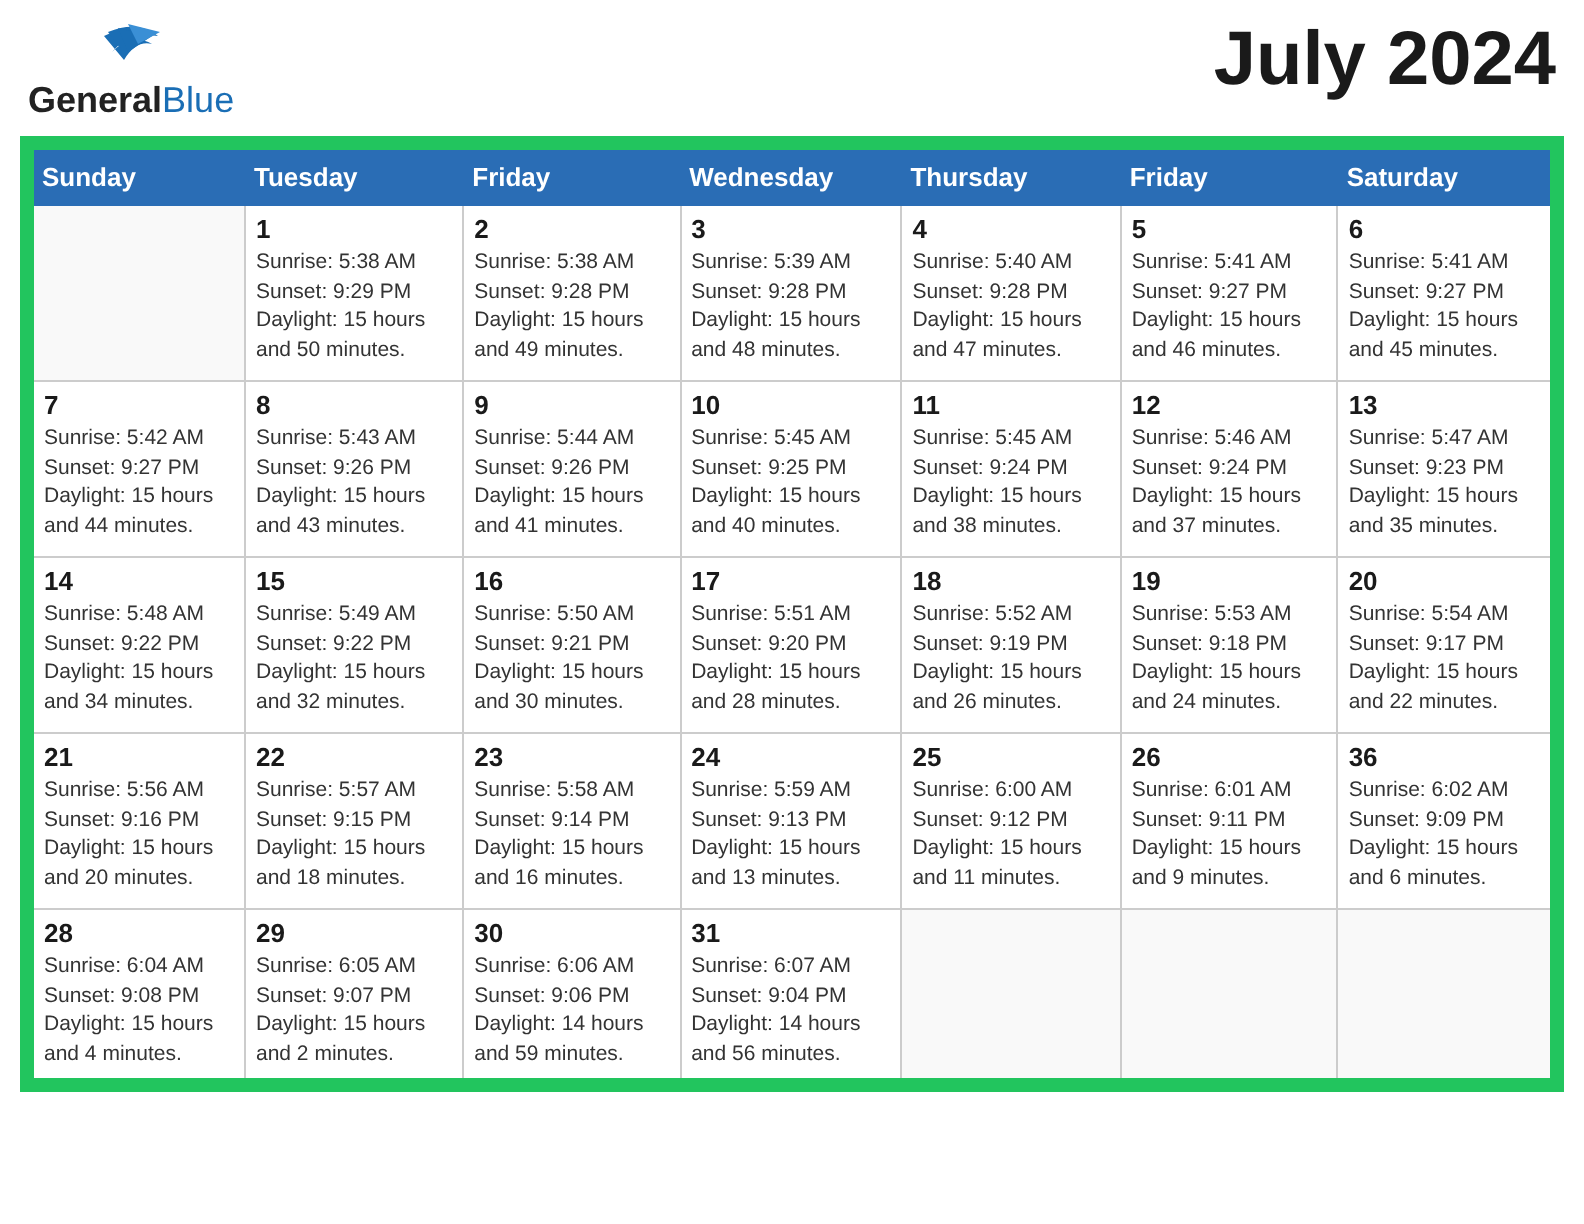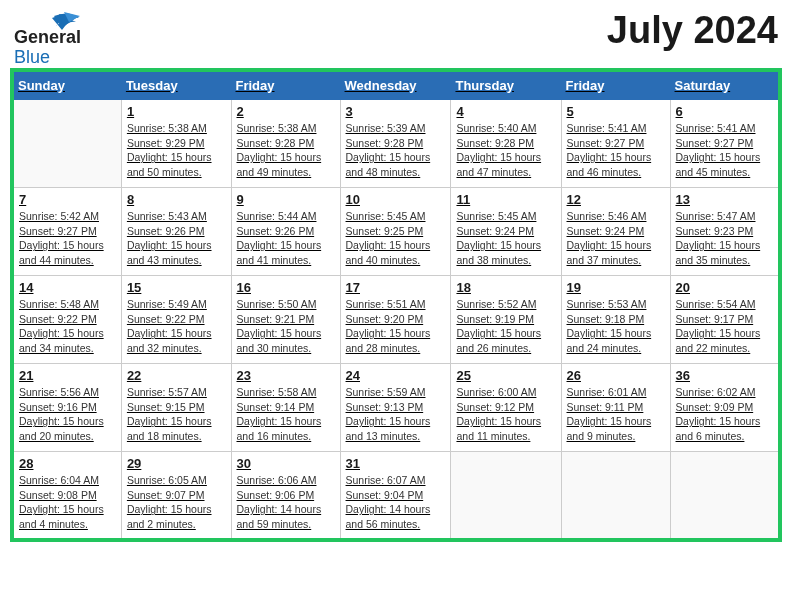--- a/index.html
+++ b/index.html
@@ -27,22 +27,21 @@
       line-height: 1.1;
     }
     .location {
       font-size: 16px;
       color: #1a1a1a;
       margin-top: 2px;
     }
     .calendar {
       width: 100%;
       border-collapse: collapse;
-      border: 4px solid #22c55e;
-      text-decoration: underline;
+      border: 7px solid #22c55e;
     }
     .calendar th {
       background: #2a6db5;
       color: #fff;
       font-size: 13px;
       font-weight: bold;
       padding: 6px 4px;
       text-align: left;
       border: 1px solid #2a6db5;
     }
@@ -86,21 +85,21 @@
   <div class="logo-wrap">
     <div style="position:relative; width:70px; height:50px;">
       <svg width="70" height="50" viewBox="0 0 70 50">
 
         <path d="M38,8 Q50,2 58,10 Q48,8 42,16 Q52,6 62,12 Q54,10 48,20" fill="#1a6eb5" stroke="none"></path>
         <path d="M40,6 Q55,0 65,8 Q54,6 46,14" fill="#1a6eb5" stroke="none"></path>
 
         <polygon points="45,4 62,8 50,16" fill="#1a6eb5"></polygon>
         <polygon points="50,2 66,6 55,12" fill="#3a8fd5"></polygon>
       </svg>
-      <div style="position:absolute; top:18px; left:0; display:flex; flex-direction:column; line-height:1.1;">
+      <div style="position:absolute; top:31px; left:0; display:flex; line-height:1.1;">
         <span style="font-size:18px; font-weight:bold; color:#222;">General</span>
         <span style="font-size:18px; font-weight:normal; color:#1a6eb5;">Blue</span>
       </div>
     </div>
   </div>
   <div class="title-area">
     <div class="month-year">July 2024</div>
   </div>
 </div>
 

